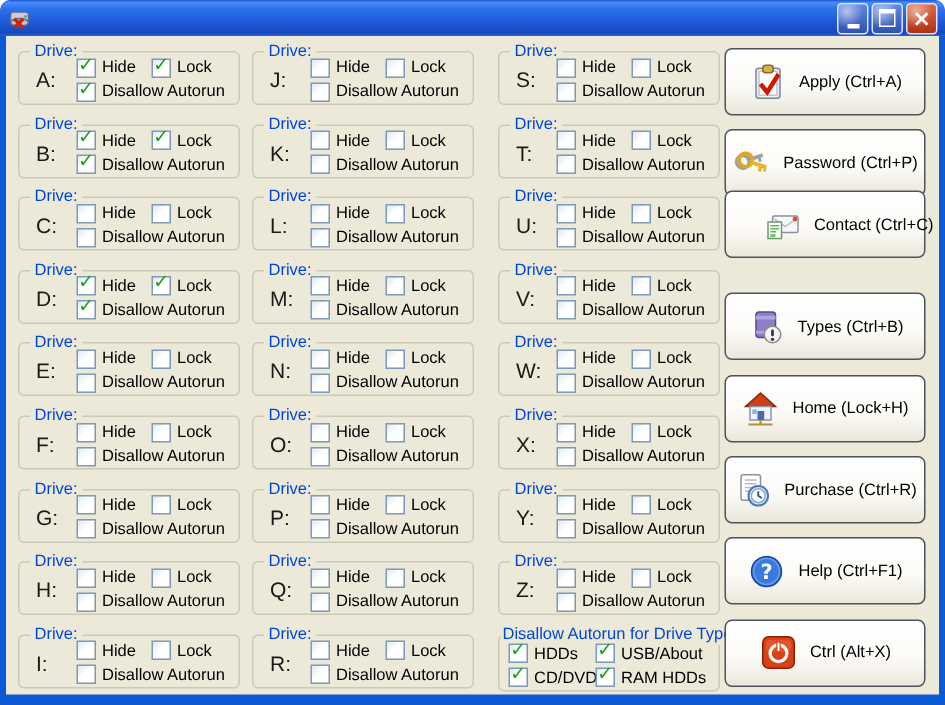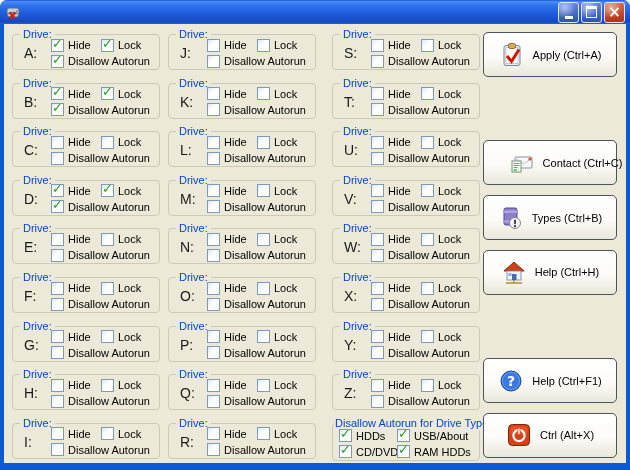--- a/index.html
+++ b/index.html
@@ -541,21 +541,39 @@
         <span class="bicon">
           <svg viewBox="0 0 26 26">
             <rect x="5" y="3.5" width="16" height="20" rx="2" fill="#eceef2" stroke="#7a8494"></rect>
             <rect x="7" y="5.5" width="12" height="16" fill="#fff" stroke="#c0c4cc"></rect>
             <rect x="9.5" y="1.5" width="7" height="5" rx="2" fill="#d8b054" stroke="#8a6a20"></rect>
             <path d="M8 14 l4.5 5.5 L20 7.5" fill="none" stroke="#cc1800" stroke-width="3"></path>
           </svg>
         </span>
         <span class="blabel">Apply (Ctrl+A)</span>
       </button>
-      <button class="xpbtn" style="top: 116px; padding-left: 37px;">
+      <button class="xpbtn" style="top: 62.4px;">
+        <span class="bicon">
+          <svg viewBox="0 0 26 26">
+            <g transform="rotate(-20 13 13)">
+              <circle cx="8" cy="10" r="4.2" fill="none" stroke="#9aa0ac" stroke-width="2.4"></circle>
+              <rect x="12" y="9" width="10" height="2.4" fill="#9aa0ac"></rect>
+              <rect x="18" y="11" width="2" height="3" fill="#9aa0ac"></rect>
+            </g>
+            <g transform="rotate(18 13 13)">
+              <circle cx="8.5" cy="12" r="4.4" fill="none" stroke="#e0a820" stroke-width="2.6"></circle>
+              <rect x="12.5" y="11" width="10.5" height="2.6" fill="#e8b428"></rect>
+              <rect x="18.5" y="13" width="2.2" height="3.4" fill="#e8b428"></rect>
+              <rect x="21.8" y="13" width="1.8" height="2.6" fill="#e8b428"></rect>
+            </g>
+          </svg>
+        </span>
+        <span class="blabel">Password (Ctrl+P)</span>
+      </button>
+      <button class="xpbtn" style="top: 103px; padding-left: 37px;">
         <span class="bicon">
           <svg viewBox="0 0 26 26">
             <rect x="6" y="7" width="17" height="11" rx="1" fill="#f8f8fa" stroke="#8a90a0"></rect>
             <path d="M6 8 l8.5 6 8.5 -6" fill="none" stroke="#b8bcc8"></path>
             <circle cx="21" cy="9" r="1.6" fill="#e05020"></circle>
             <rect x="3" y="11" width="9" height="11" fill="#fff" stroke="#6a9a6a"></rect>
             <path d="M4.5 13.5 h6 M4.5 15.5 h6 M4.5 17.5 h4" stroke="#58b858" stroke-width="1"></path>
             <rect x="4.5" y="19" width="3.5" height="2.2" fill="#78c878"></rect>
           </svg>
         </span>
@@ -577,21 +595,33 @@
       <button class="xpbtn" style="top: 225.6px;">
         <span class="bicon">
           <svg viewBox="0 0 26 26">
             <polygon points="13,3 3,12 23,12" fill="#cc4018" stroke="#8a2808"></polygon>
             <rect x="6" y="12" width="14" height="9" fill="#f0f4fc" stroke="#8a94a8"></rect>
             <rect x="11" y="15" width="4.5" height="6" fill="#4a6ab0"></rect>
             <rect x="7.5" y="14" width="3" height="3" fill="#88b0e0"></rect>
             <path d="M13 21 v2.5 M5 24 h16" stroke="#b09030" stroke-width="1.4" fill="none"></path>
           </svg>
         </span>
-        <span class="blabel">Help (Ctrl+H)</span>
+        <span class="blabel">Home (Lock+H)</span>
+      </button>
+      <button class="xpbtn" style="top: 280px;">
+        <span class="bicon">
+          <svg viewBox="0 0 26 26">
+            <rect x="5" y="2.5" width="13" height="17" rx="1.5" fill="#fff" stroke="#8a90a0"></rect>
+            <path d="M7.5 6 h8 M7.5 8.5 h8 M7.5 11 h8 M7.5 13.5 h5" stroke="#b8bcc8"></path>
+            <circle cx="16.5" cy="16.5" r="6.5" fill="#e8f0fa" stroke="#4a7ab0" stroke-width="1.4"></circle>
+            <circle cx="16.5" cy="16.5" r="4.6" fill="#fff" stroke="#88a8cc"></circle>
+            <path d="M16.5 13.5 v3 l2.4 1.6" fill="none" stroke="#2a5a9a" stroke-width="1.3"></path>
+          </svg>
+        </span>
+        <span class="blabel">Purchase (Ctrl+R)</span>
       </button>
       <button class="xpbtn" style="top: 334.4px;">
         <span class="bicon">
           <svg viewBox="0 0 26 26">
             <circle cx="13" cy="13" r="10" fill="#3a7ae0" stroke="#1a4898"></circle>
             <circle cx="13" cy="13" r="8.6" fill="none" stroke="#7aa8f0" opacity="0.7"></circle>
             <text x="13" y="18" text-anchor="middle" font-family="DejaVu Sans,sans-serif" font-size="14" font-weight="bold" fill="#fff">?</text>
           </svg>
         </span>
         <span class="blabel">Help (Ctrl+F1)</span>

